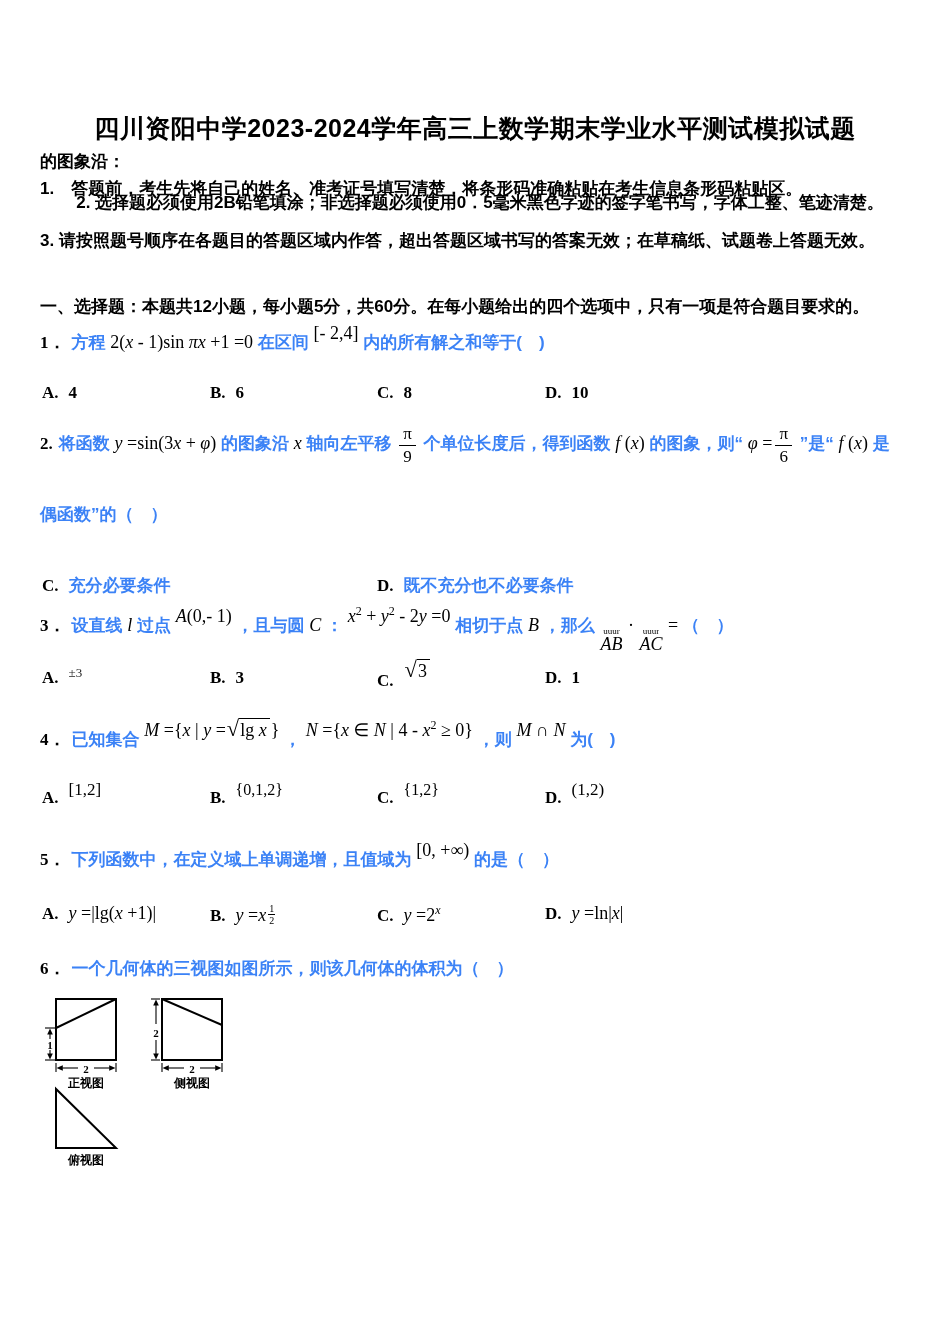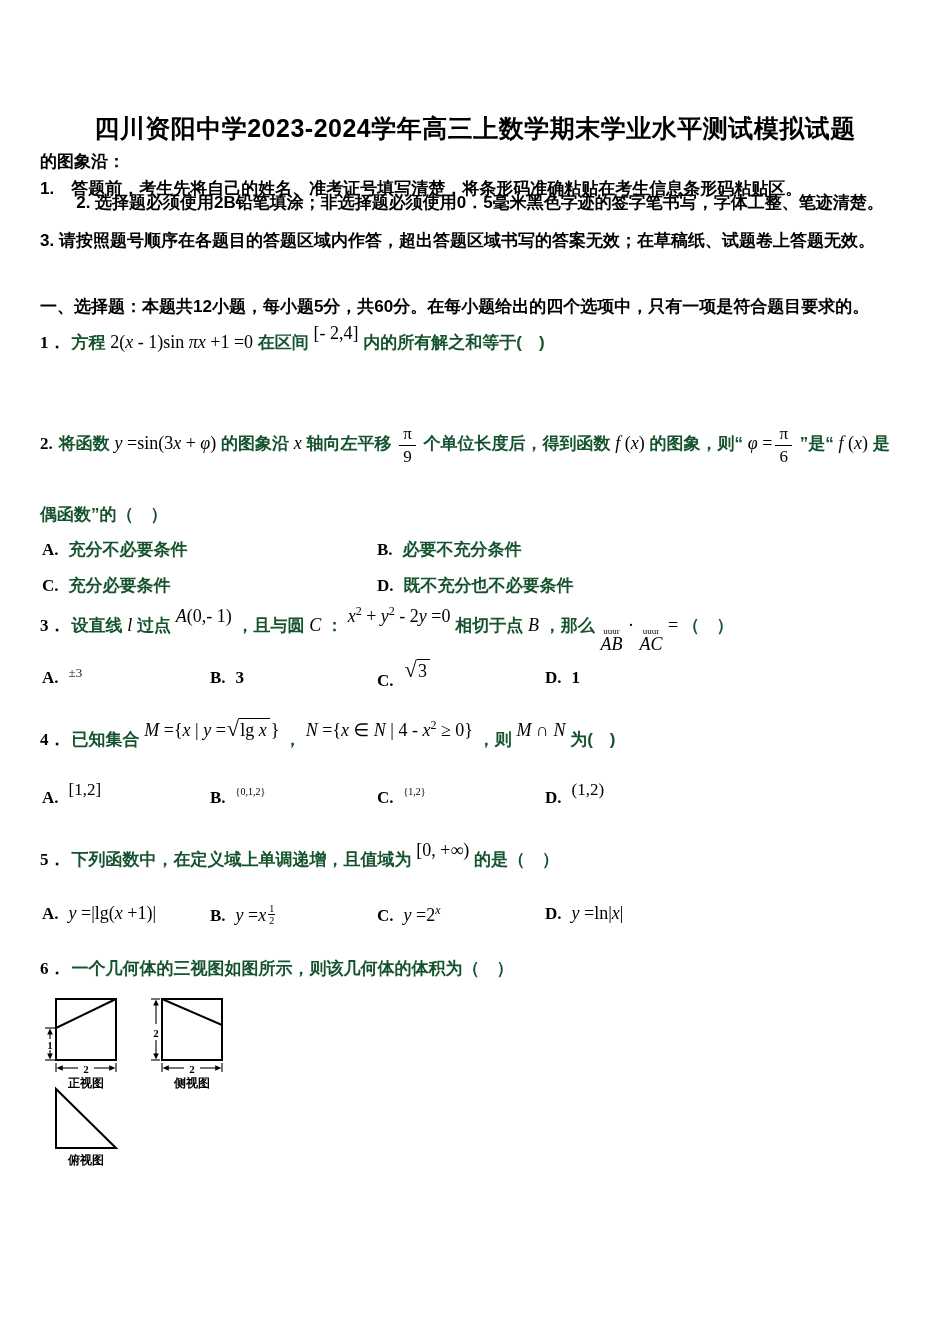--- a/index.html
+++ b/index.html
@@ -1,21 +1,21 @@
 <!DOCTYPE html>
 <html><head>
 <meta charset="utf-8">
 <style>
   html,body{margin:0;padding:0;background:#fff;}
   .page{position:relative;width:950px;height:1344px;background:#ffffff;color:#000;
         font-family:"Liberation Sans",sans-serif;overflow:hidden;}
 
   
   .abs{position:absolute;left:40px;width:880px;}
-  .cn{font-weight:bold;font-size:17px;color:#14532d;}
+  .cn{font-weight:bold;font-size:17px;color:#3b82f6;}
   .title{left:0;width:950px;text-align:center;font-size:25px;font-weight:bold;letter-spacing:0.5px;}
   .note{font-size:17px;font-weight:bold;line-height:24px;}
   .sect{font-size:17px;font-weight:bold;}
 
   
   .math{font-family:"Liberation Serif",serif;font-size:18px;white-space:nowrap;}
   .math .mr{font-style:normal;}
   .math .mi{font-style:italic;}
   .math .msup{font-size:12px;vertical-align:7px;}
   .math .msupi{font-size:12px;vertical-align:7px;font-style:italic;}
@@ -43,21 +43,21 @@
 
   
   .opts{position:absolute;left:42px;display:grid;}
   .opt4{grid-template-columns:168px 167px 168px auto;}
   .opt2{grid-template-columns:335px auto;}
   .opt{white-space:nowrap;}
   .optL{font-family:"Liberation Serif",serif;font-weight:bold;font-size:17px;margin-right:10px;}
   .numv{font-family:"Liberation Serif",serif;font-weight:bold;font-size:17px;}
   .setv{font-family:"Liberation Serif",serif;position:relative;top:-8px;display:inline-block;}
   .sz-lg{font-size:17px;text-align:center;}
-  .sz-sm{font-size:10px;}
+  .sz-sm{font-size:16px;}
 
   
   .qline{font-size:17px;white-space:nowrap;}
   .qnum{font-family:"Liberation Serif",serif;font-weight:bold;font-size:17px;margin-right:6px;}
 
   
   #title{top:112px;}
   #noteHead{top:150px;}
   #note1{top:177px;}
   #note2{top:191px;text-align:center;}
@@ -100,20 +100,26 @@
 
   <div class="abs sect" id="sect1">一、选择题：本题共12小题，每小题5分，共60分。在每小题给出的四个选项中，只有一项是符合题目要求的。</div>
 
   <div class="abs qline" id="q1">
     <span class="qnum">1．</span><span class="cn">方程</span>
     <span class="math"><span class="mr">2(</span><span class="mi">x</span><span class="mr"> - 1)sin </span><span class="mi">πx</span><span class="mr"> +1 =0</span></span>
     <span class="cn">在区间</span>
     <span class="math raised"><span class="mr">[- 2,4]</span></span>
     <span class="cn">内的所有解之和等于(　)</span>
   </div>
+  <div class="opts opt4" id="q1opts">
+    <span class="opt"><span class="optL">A.</span><span class="numv">4</span></span>
+    <span class="opt"><span class="optL">B.</span><span class="numv">6</span></span>
+    <span class="opt"><span class="optL">C.</span><span class="numv">8</span></span>
+    <span class="opt"><span class="optL">D.</span><span class="numv">10</span></span>
+  </div>
 
   <div class="abs qline" id="q2a">
     <span class="qnum">2.</span><span class="cn">将函数</span>
     <span class="math"><span class="mi">y</span><span class="mr"> =sin(3</span><span class="mi">x</span><span class="mr"> + </span><span class="mi">φ</span><span class="mr">)</span></span>
     <span class="cn">的图象沿</span>
     <span class="math"><span class="mi">x</span></span>
     <span class="cn">轴向左平移</span>
     <span class="math"><span class="frac">
           <span class="num">π</span>
           <span class="den">9</span>
@@ -125,24 +131,20 @@
           <span class="num">π</span>
           <span class="den">6</span>
         </span></span>
     <span class="cn">”是“</span>
     <span class="math"><span class="mi">f</span><span class="mr"> (</span><span class="mi">x</span><span class="mr">)</span></span>
     <span class="cn">是</span>
   </div>
   <div class="abs qline" id="q2b">
     <span class="cn">偶函数”的（　）</span>
   </div>
-  <div class="opts opt2" id="q2opts1">
-    <span class="opt"><span class="optL">A.</span><span class="cn">充分不必要条件</span></span>
-    <span class="opt"><span class="optL">B.</span><span class="cn">必要不充分条件</span></span>
-  </div>
   <div class="opts opt2" id="q2opts2">
     <span class="opt"><span class="optL">C.</span><span class="cn">充分必要条件</span></span>
     <span class="opt"><span class="optL">D.</span><span class="cn">既不充分也不必要条件</span></span>
   </div>
 
   <div class="abs qline" id="q3">
     <span class="qnum">3．</span><span class="cn">设直线</span>
     <span class="math"><span class="mi">l</span></span>
     <span class="cn">过点</span>
     <span class="math raised"><span class="mi">A</span><span class="mr">(0,- 1)</span></span>

